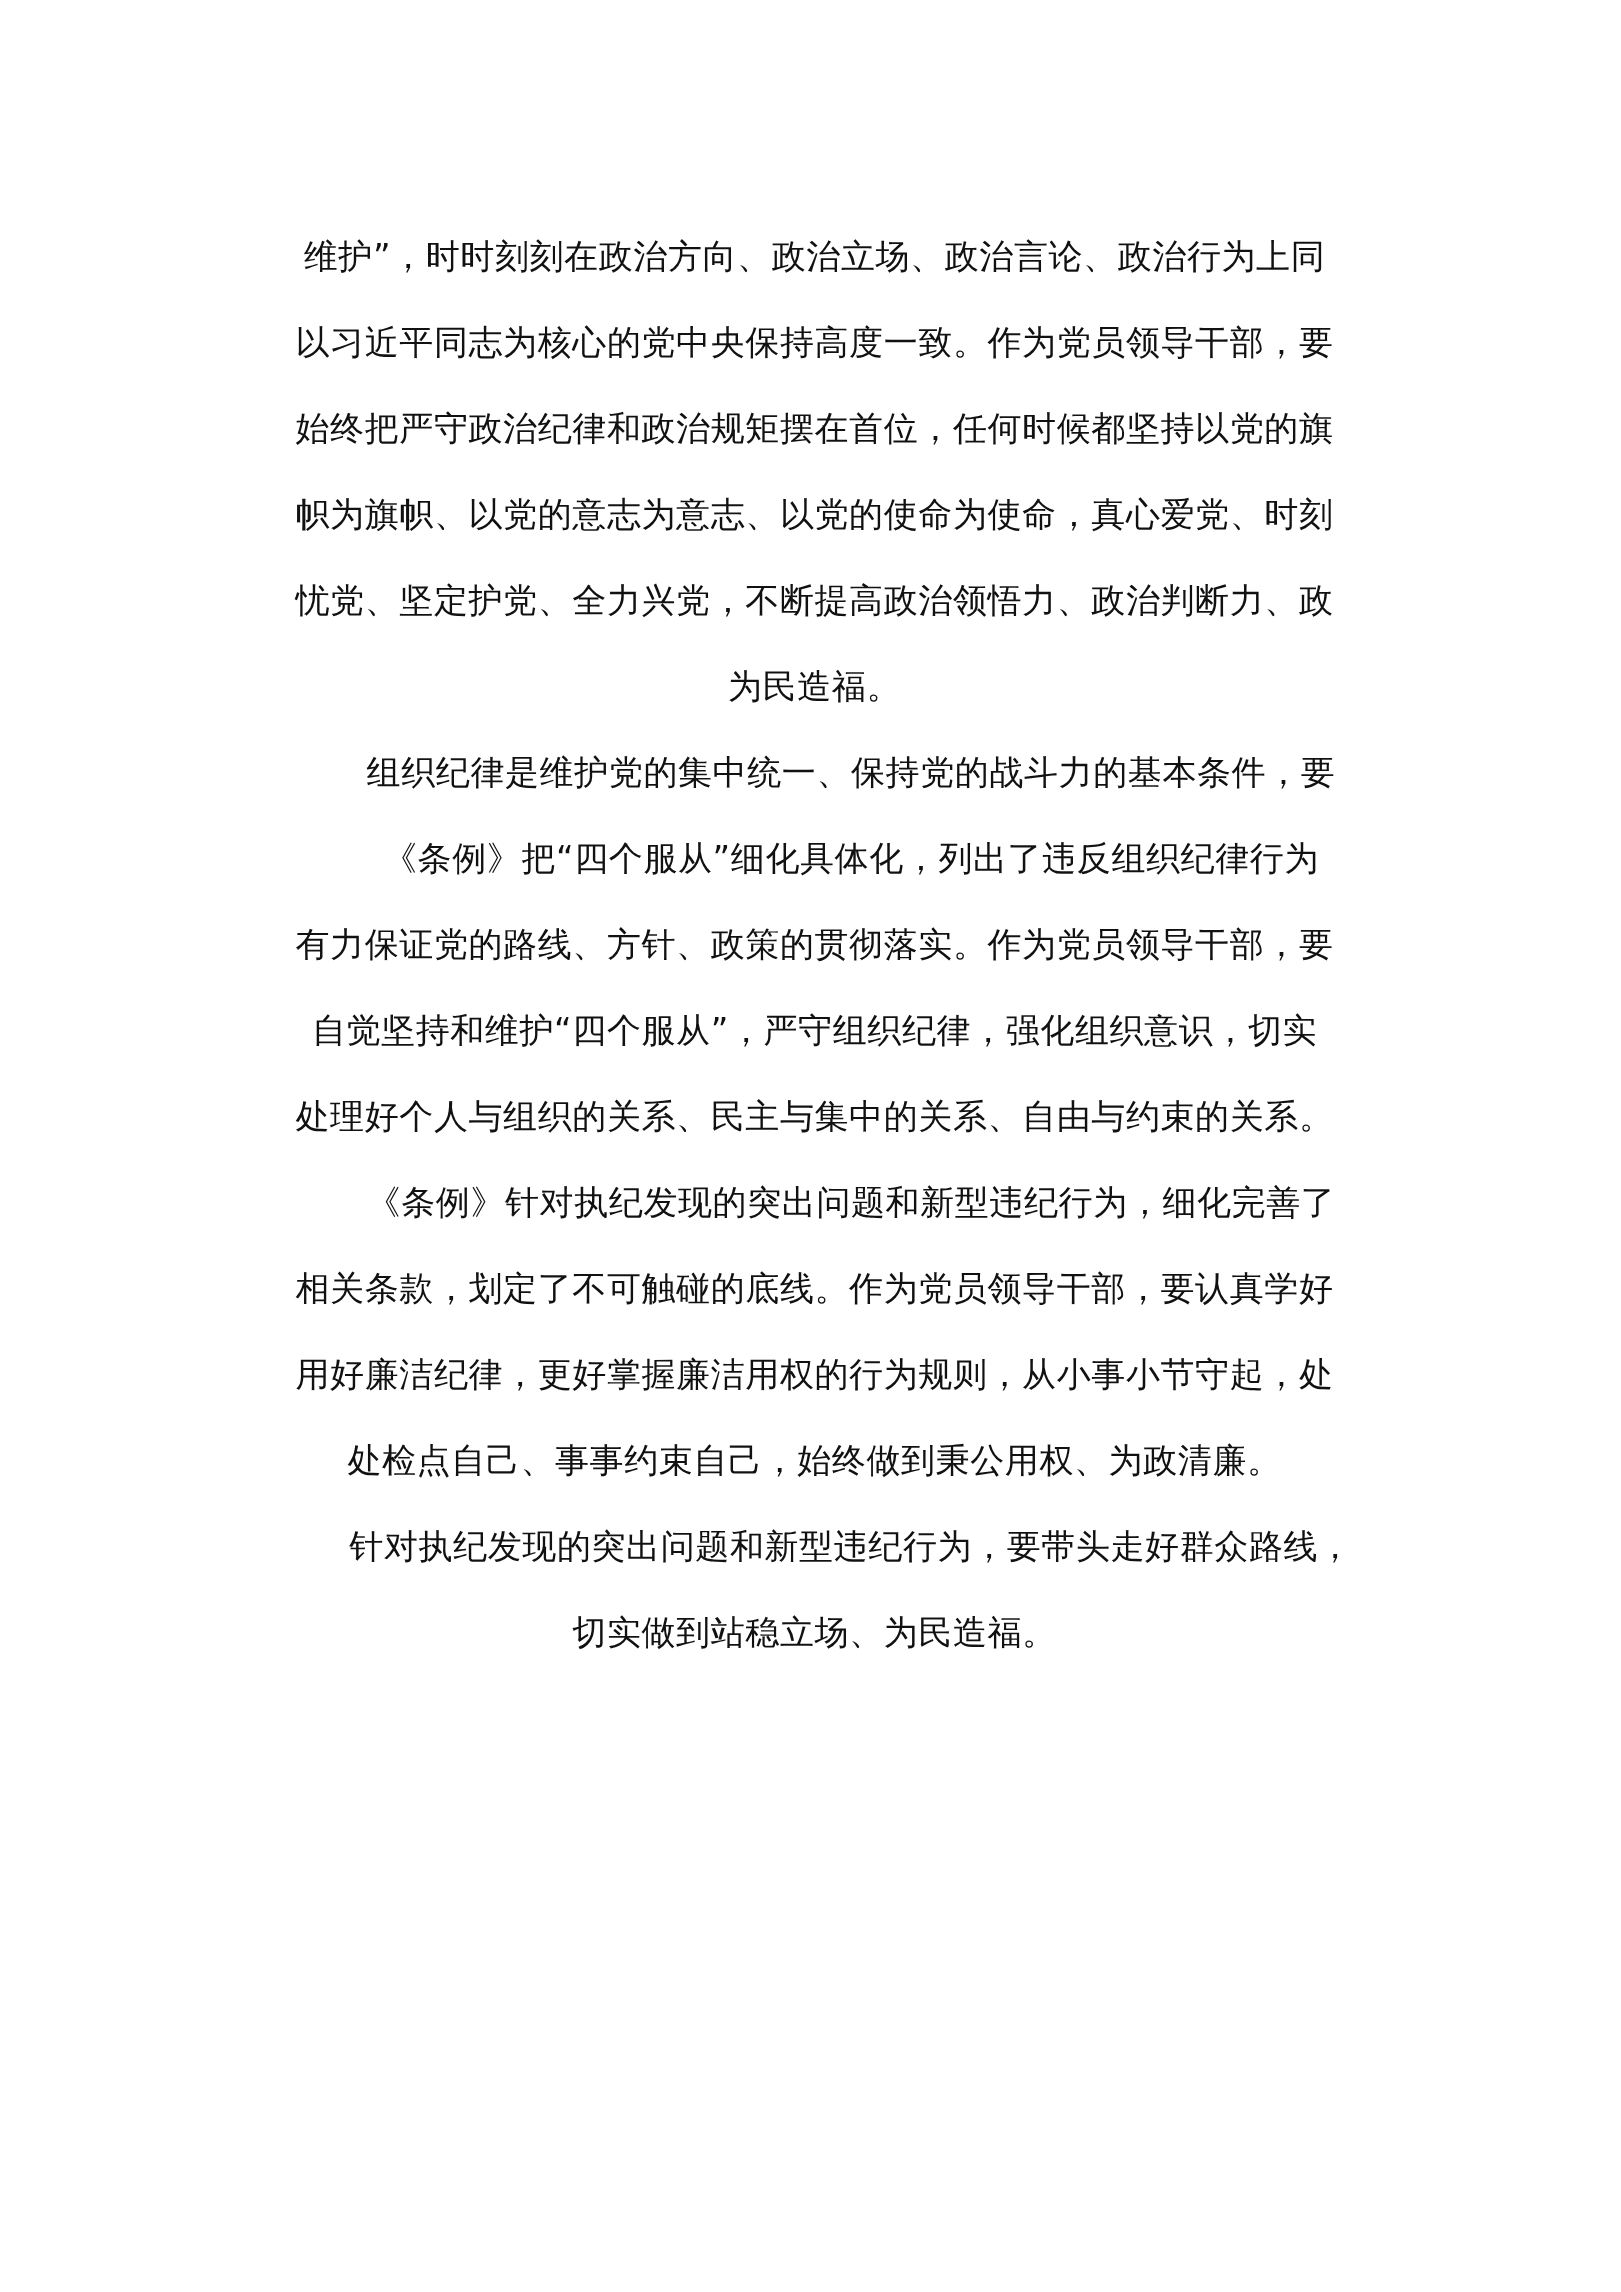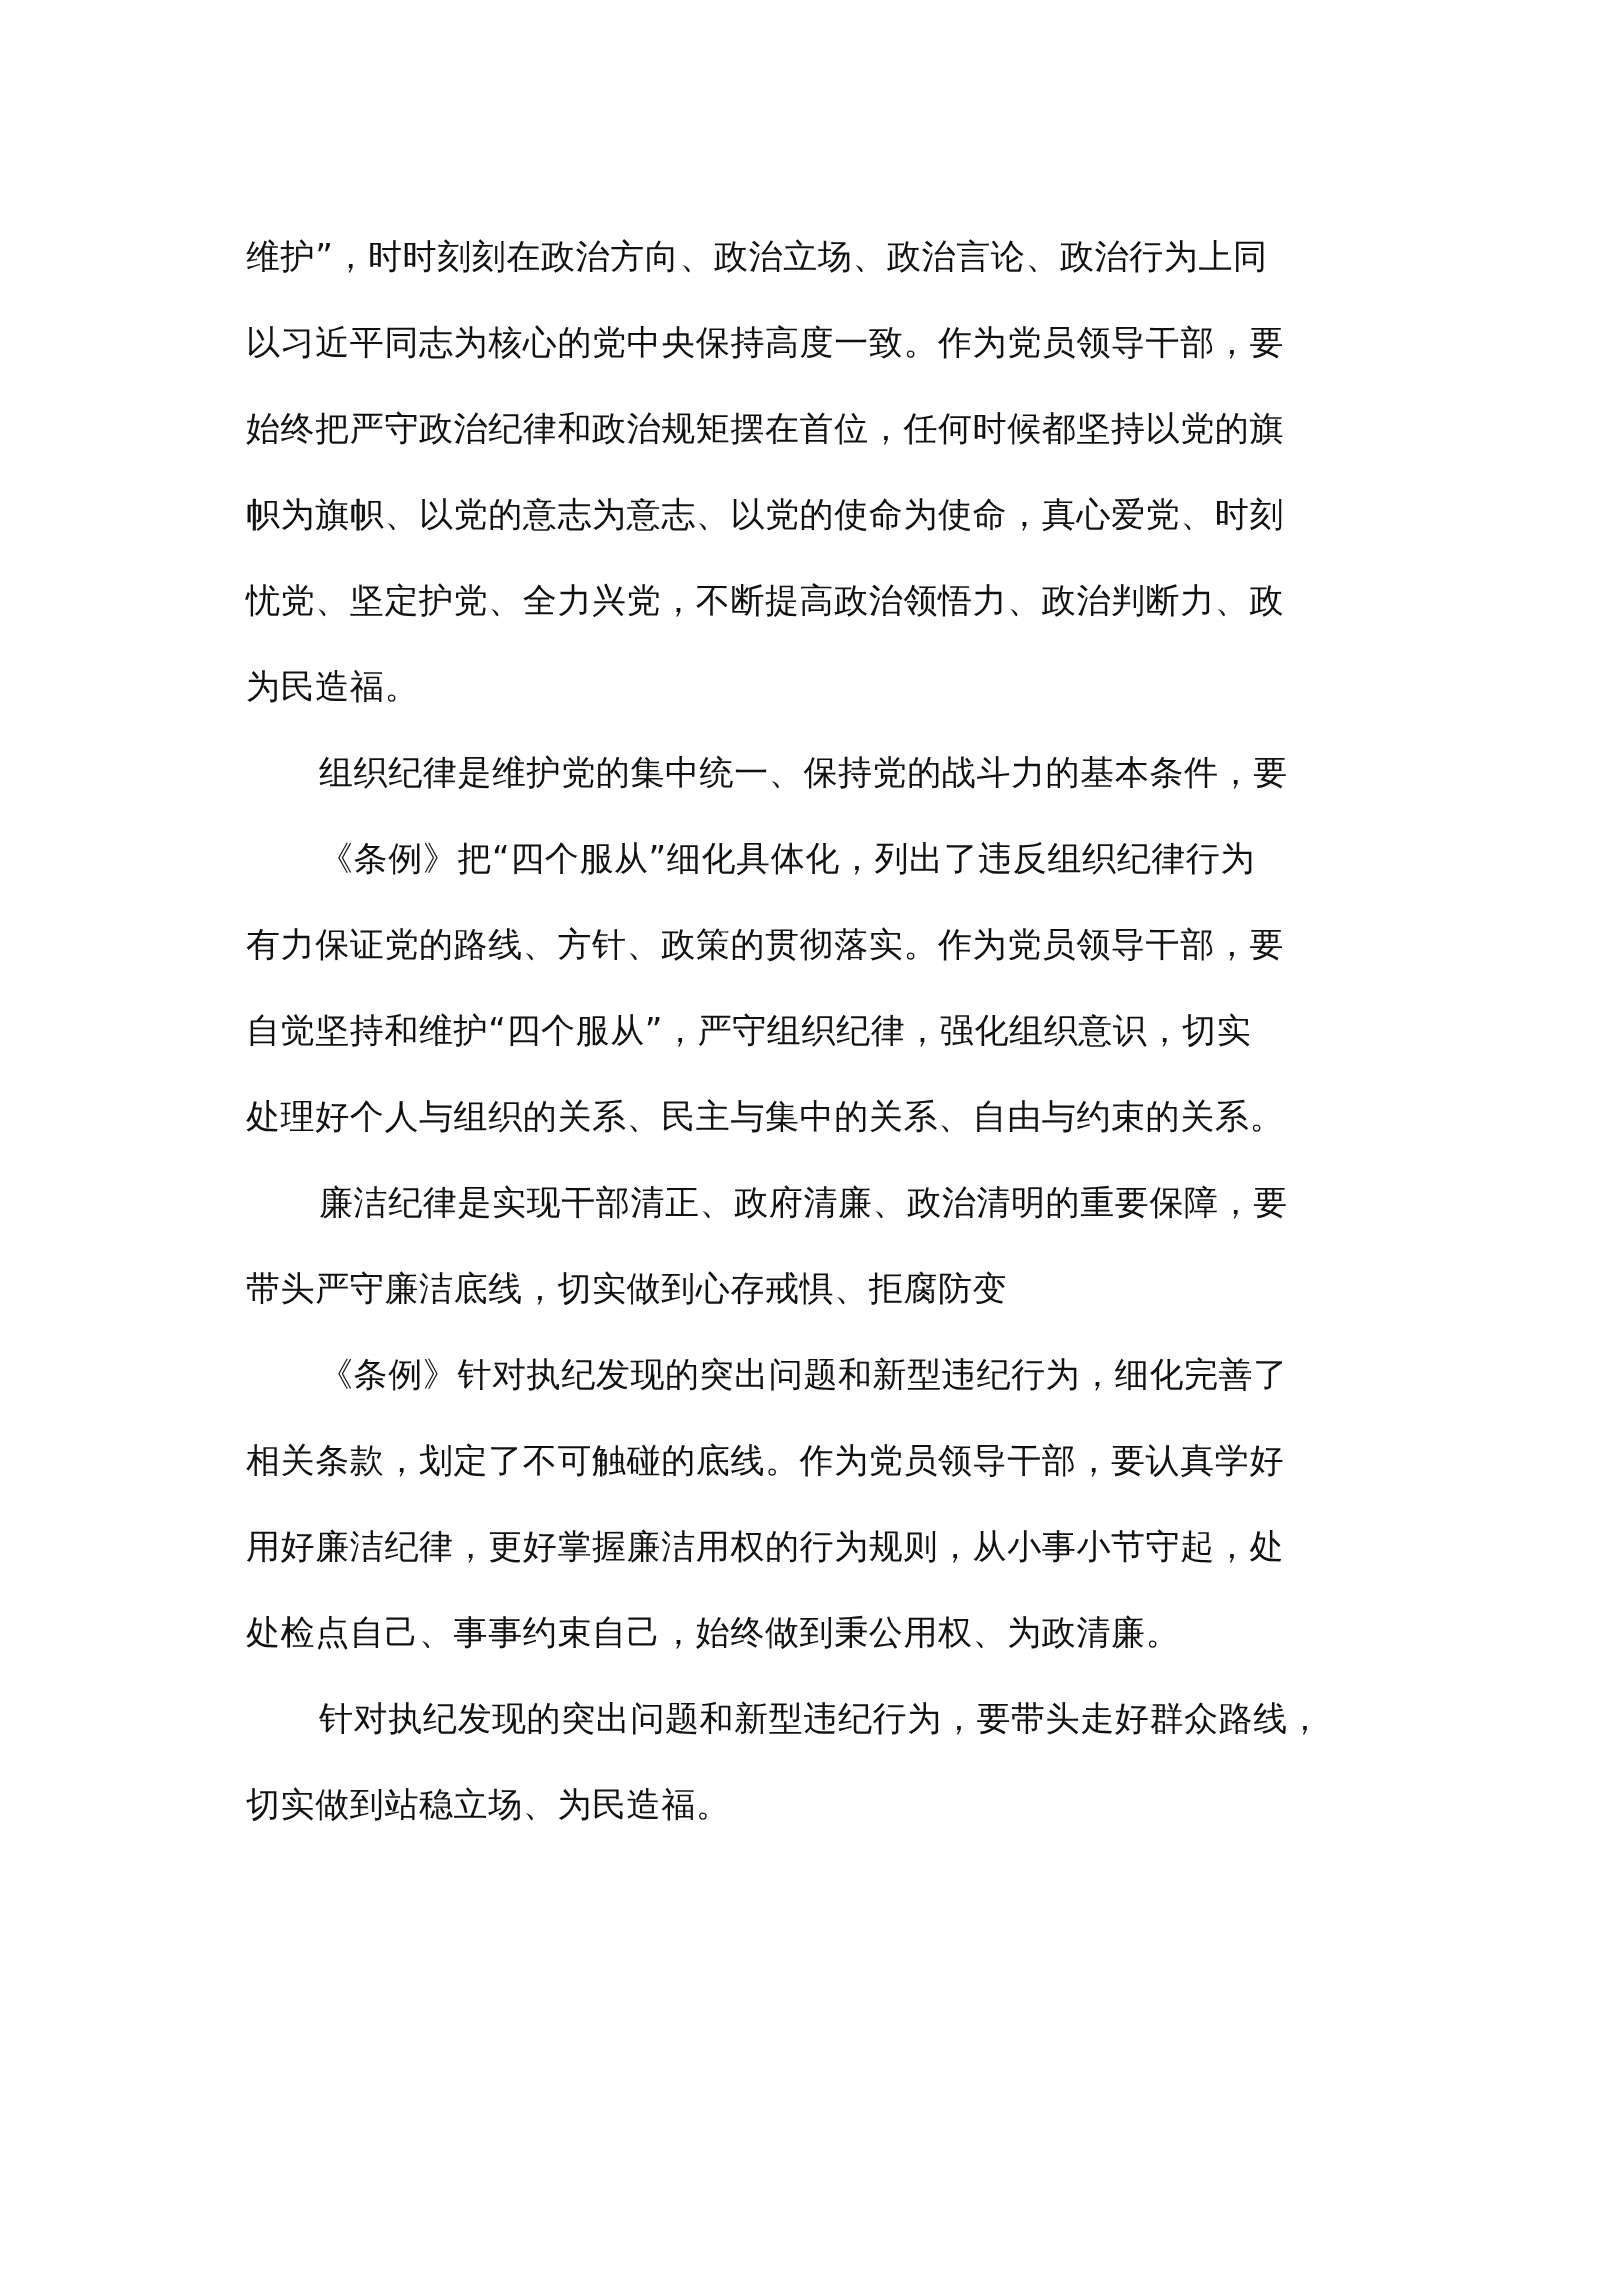--- a/index.html
+++ b/index.html
@@ -21,20 +21,21 @@
       top: 0;
       width: 1621px;
       height: 2293px;
       background: #ffffff;
     }
     .text-block {
       position: absolute;
       left: 246px;
       top: 227px;
       width: 1137px;
+      text-align: center;
     }
     .line {
       height: 86px;
       line-height: 59px;
       font-size: 34px;
       white-space: nowrap;
       letter-spacing: 0.6px;
       color: #111111;
     }
     .line.indent {
@@ -60,24 +61,20 @@
       <div class="line indent">组织纪律是维护党的集中统一、保持党的战斗力的基本条件，要</div>
     </div>
 
     <div>
       <div class="line indent">《条例》把“四个服从”细化具体化，列出了违反组织纪律行为</div>
       <div class="line">有力保证党的路线、方针、政策的贯彻落实。作为党员领导干部，要</div>
       <div class="line">自觉坚持和维护“四个服从”，严守组织纪律，强化组织意识，切实</div>
       <div class="line">处理好个人与组织的关系、民主与集中的关系、自由与约束的关系。</div>
     </div>
 
-    <div>
-      <div class="line indent">廉洁纪律是实现干部清正、政府清廉、政治清明的重要保障，要</div>
-      <div class="line">带头严守廉洁底线，切实做到心存戒惧、拒腐防变</div>
-    </div>
 
     <div>
       <div class="line indent">《条例》针对执纪发现的突出问题和新型违纪行为，细化完善了</div>
       <div class="line">相关条款，划定了不可触碰的底线。作为党员领导干部，要认真学好</div>
       <div class="line">用好廉洁纪律，更好掌握廉洁用权的行为规则，从小事小节守起，处</div>
       <div class="line">处检点自己、事事约束自己，始终做到秉公用权、为政清廉。</div>
     </div>
 
     <div>
       <div class="line indent">针对执纪发现的突出问题和新型违纪行为，要带头走好群众路线，</div>

